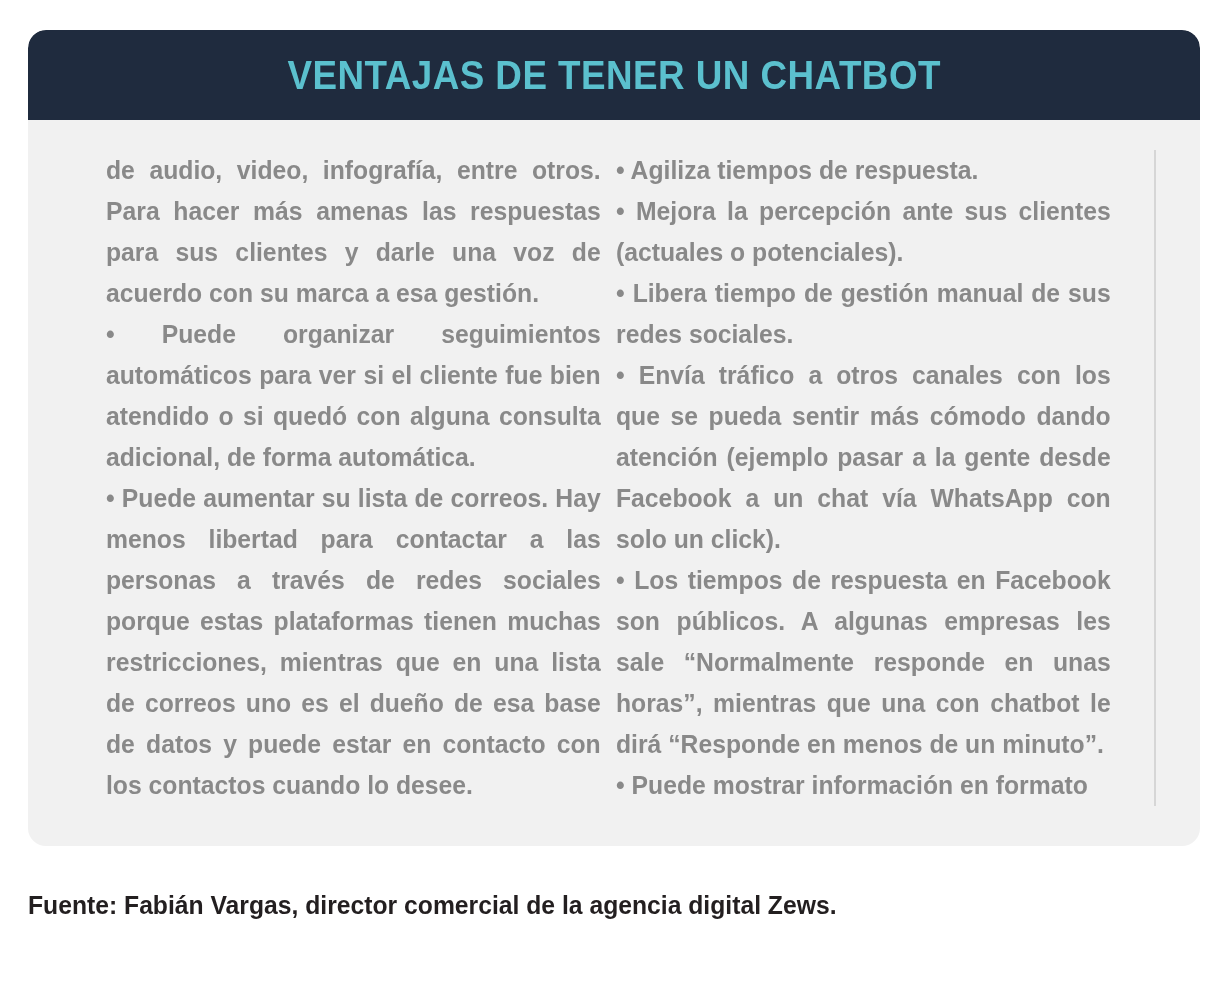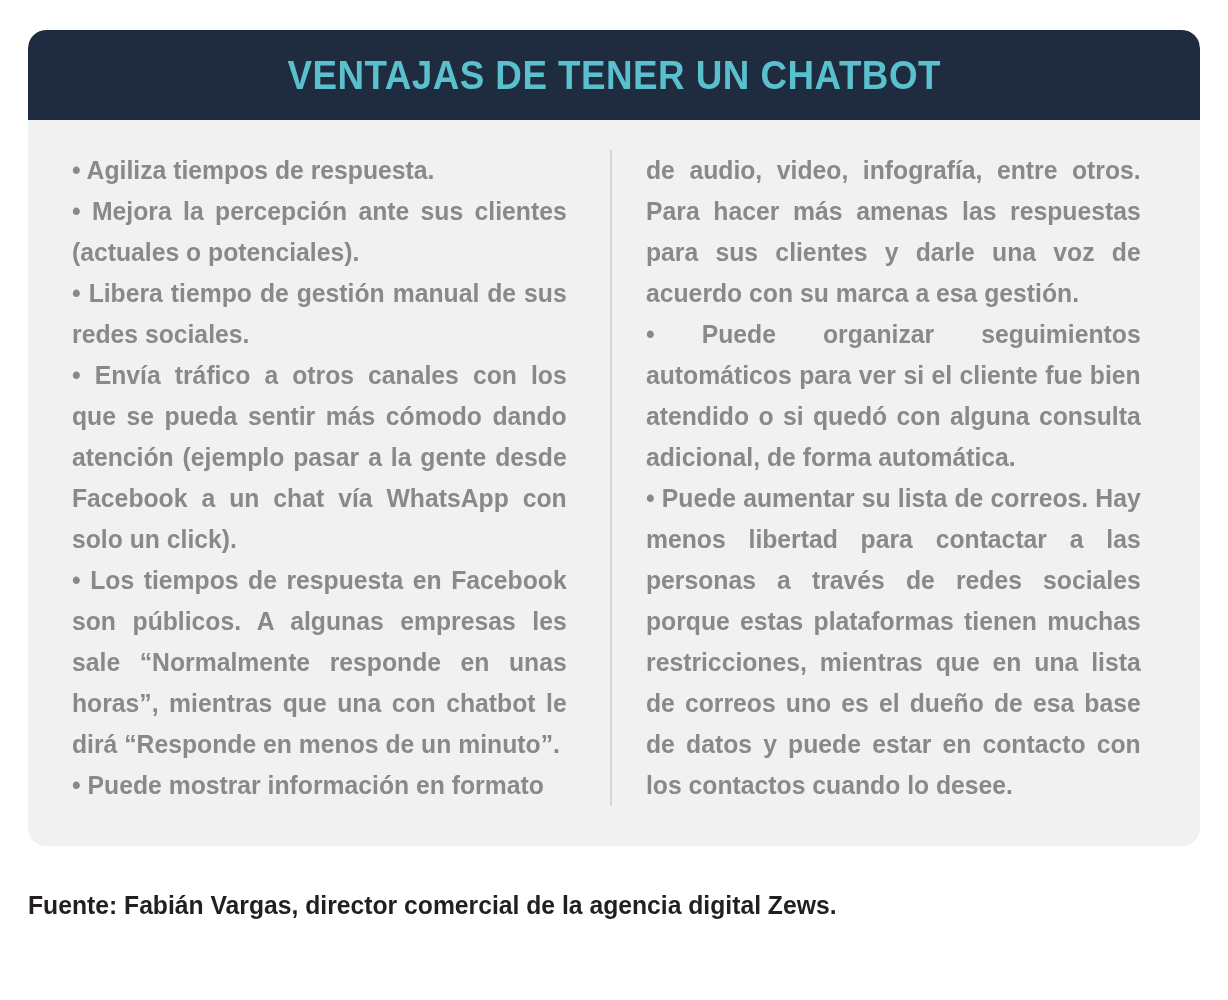--- a/index.html
+++ b/index.html
@@ -101,33 +101,33 @@
 <div class="page">
 
   <div class="infobox">
 
     <div class="infobox-header">
       <div class="infobox-title">VENTAJAS DE TENER UN CHATBOT</div>
     </div>
 
     <div class="infobox-body">
 
+      <div class="col col-right">
+        <p class="para bullet-item last-line-left">de audio, video, infografía, entre otros. Para hacer más amenas las respuestas para sus clientes y darle una voz de acuerdo con su marca a esa gestión.</p>
+        <p class="para bullet-item last-line-left">• Puede organizar seguimientos automáticos para ver si el cliente fue bien atendido o si quedó con alguna consulta adicional, de forma automática.</p>
+        <p class="para bullet-item last-line-left">• Puede aumentar su lista de correos. Hay menos libertad para contactar a las personas a través de redes sociales porque estas plataformas tienen muchas restricciones, mientras que en una lista de correos uno es el dueño de esa base de datos y puede estar en contacto con los contactos cuando lo desee.</p>
+      </div>
+
       <div class="col col-left">
         <p class="para bullet-item last-line-left">• Agiliza tiempos de respuesta.</p>
         <p class="para bullet-item last-line-left">• Mejora la percepción ante sus clientes (actuales o potenciales).</p>
         <p class="para bullet-item last-line-left">• Libera tiempo de gestión manual de sus redes sociales.</p>
         <p class="para bullet-item last-line-left">• Envía tráfico a otros canales con los que se pueda sentir más cómodo dando atención (ejemplo pasar a la gente desde Facebook a un chat vía WhatsApp con solo un click).</p>
         <p class="para bullet-item last-line-left">• Los tiempos de respuesta en Facebook son públicos. A algunas empresas les sale “Normalmente responde en unas horas”, mientras que una con chatbot le dirá “Responde en menos de un minuto”.</p>
         <p class="para bullet-item last-line-left">• Puede mostrar información en formato</p>
-      </div>
-
-      <div class="col col-right">
-        <p class="para bullet-item last-line-left">de audio, video, infografía, entre otros. Para hacer más amenas las respuestas para sus clientes y darle una voz de acuerdo con su marca a esa gestión.</p>
-        <p class="para bullet-item last-line-left">• Puede organizar seguimientos automáticos para ver si el cliente fue bien atendido o si quedó con alguna consulta adicional, de forma automática.</p>
-        <p class="para bullet-item last-line-left">• Puede aumentar su lista de correos. Hay menos libertad para contactar a las personas a través de redes sociales porque estas plataformas tienen muchas restricciones, mientras que en una lista de correos uno es el dueño de esa base de datos y puede estar en contacto con los contactos cuando lo desee.</p>
       </div>
 
     </div>
   </div>
 
   <div class="source">Fuente: Fabián Vargas, director comercial de la agencia digital Zews.</div>
 
 </div>
 
 </body></html>

